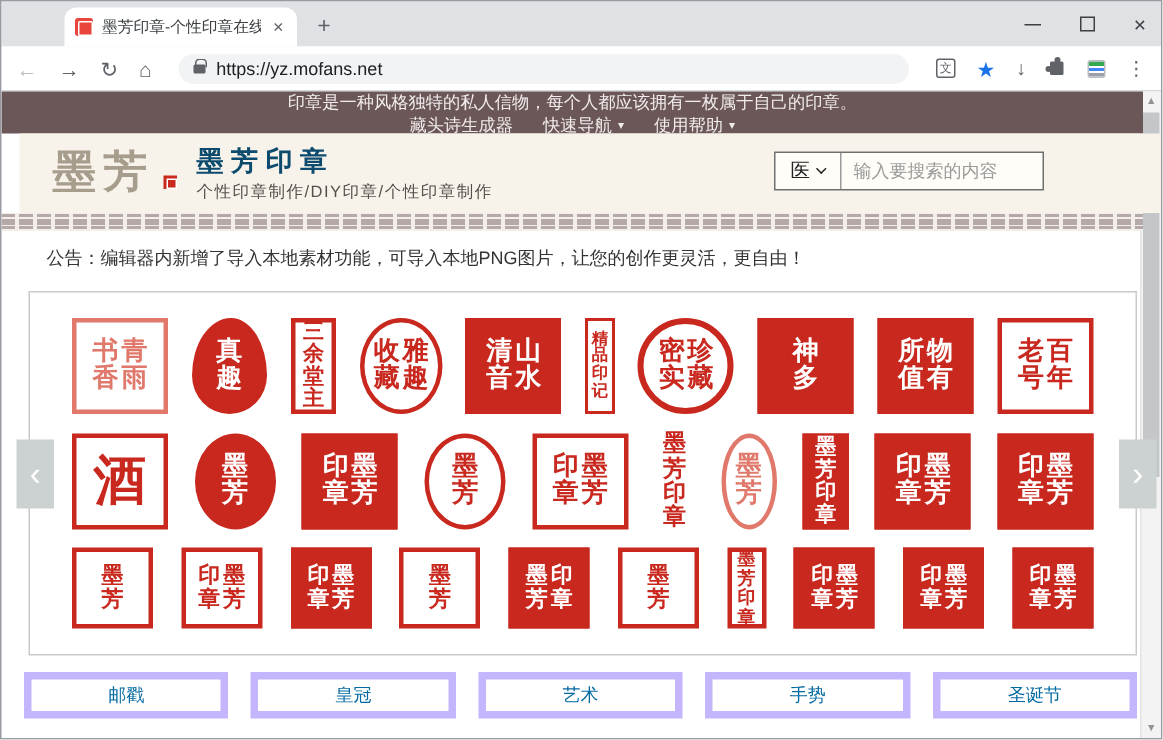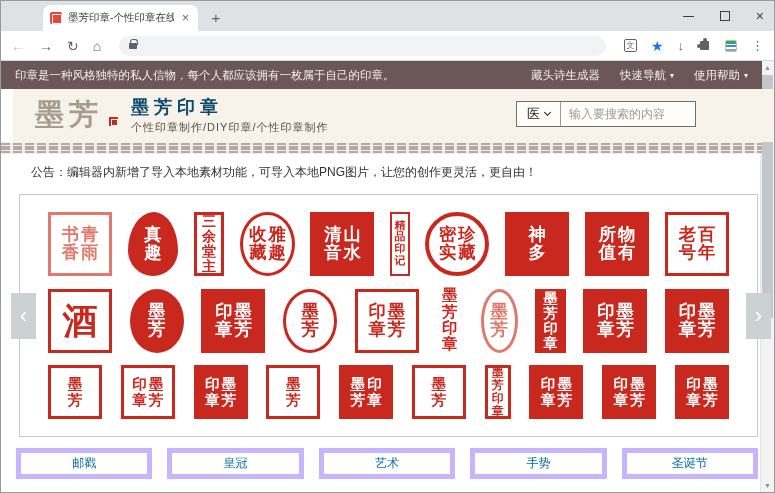--- a/index.html
+++ b/index.html
@@ -45,21 +45,21 @@
 
   
   .scrollbar{position:absolute;right:0;top:60px;bottom:0;width:14px;background:#f3f3f3;border-left:1px solid #e4e4e4;}
   .sb-up,.sb-down{position:absolute;left:0;width:100%;height:13px;display:flex;align-items:center;justify-content:center;
                   font-size:7px;color:#8f9396;}
   .sb-up{top:0;} .sb-down{bottom:0;}
   .sb-thumb{position:absolute;left:1px;top:14px;width:11px;height:243px;background:#c4c7ca;}
 
   
   .site-topbar{position:absolute;left:0;top:60px;width:761px;height:28px;background:#6b5758;color:#f2ecec;
-               display:flex;align-items:center;justify-content:space-between;padding:0 14px;font-size:11.5px;}
+               display:flex;align-items:center;justify-content:space-between;padding:0 14px;font-size:11.5px;flex-direction:column;}
   .tb-links{display:flex;gap:20px;align-items:center;}
   .tblink{display:inline-flex;align-items:center;gap:4px;white-space:nowrap;}
   .dd{font-size:8px;}
 
   
   .site-header{position:absolute;left:12px;top:88px;width:761px;height:53px;background:#f7f3ea;}
   .logo{position:absolute;left:22px;top:6px;font-family:"DejaVu Serif","Liberation Serif",serif;
         font-size:29px;font-weight:bold;color:#a79d8c;letter-spacing:5px;}
   .logo-seal{position:absolute;left:96px;top:28px;width:9px;height:9px;background:#c8281e;}
   .logo-seal:before{content:"";position:absolute;left:2px;top:2px;width:5px;height:5px;border:1px solid #fff;}
@@ -139,20 +139,21 @@
     </div>
   </div>
 
   <div class="toolbar">
     <span class="tb-icon tb-back">←</span>
     <span class="tb-icon">→</span>
     <span class="tb-icon">↻</span>
     <span class="tb-icon">⌂</span>
     <div class="urlbar">
       <span class="lock"></span>
+      <span class="url-text">https://yz.mofans.net</span>
     </div>
     <span class="translate">文</span>
     <span class="tb-icon star">★</span>
     <span class="tb-icon dl">↓</span>
     <span class="puzzle"></span>
     <span class="ext"></span>
     <span class="tb-icon menu3">⋮</span>
   </div>
 
   <div class="scrollbar">

